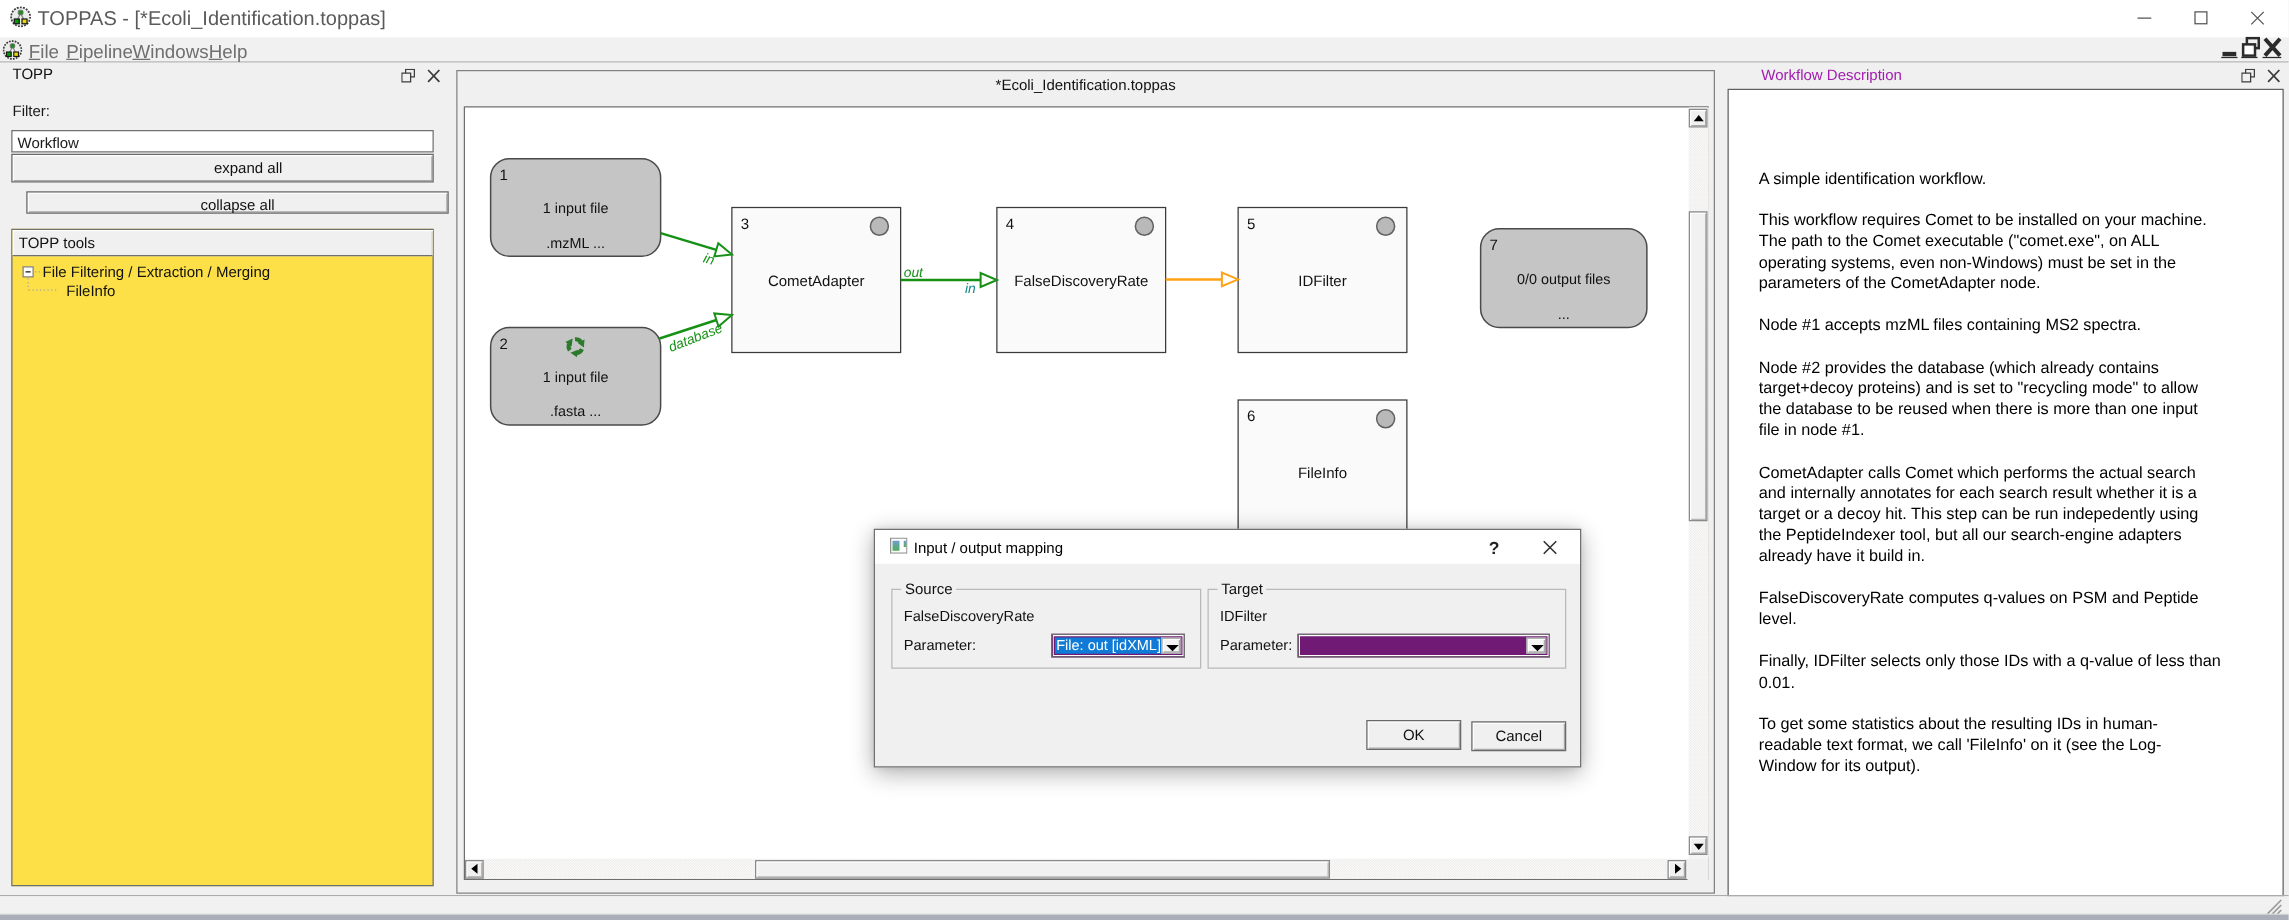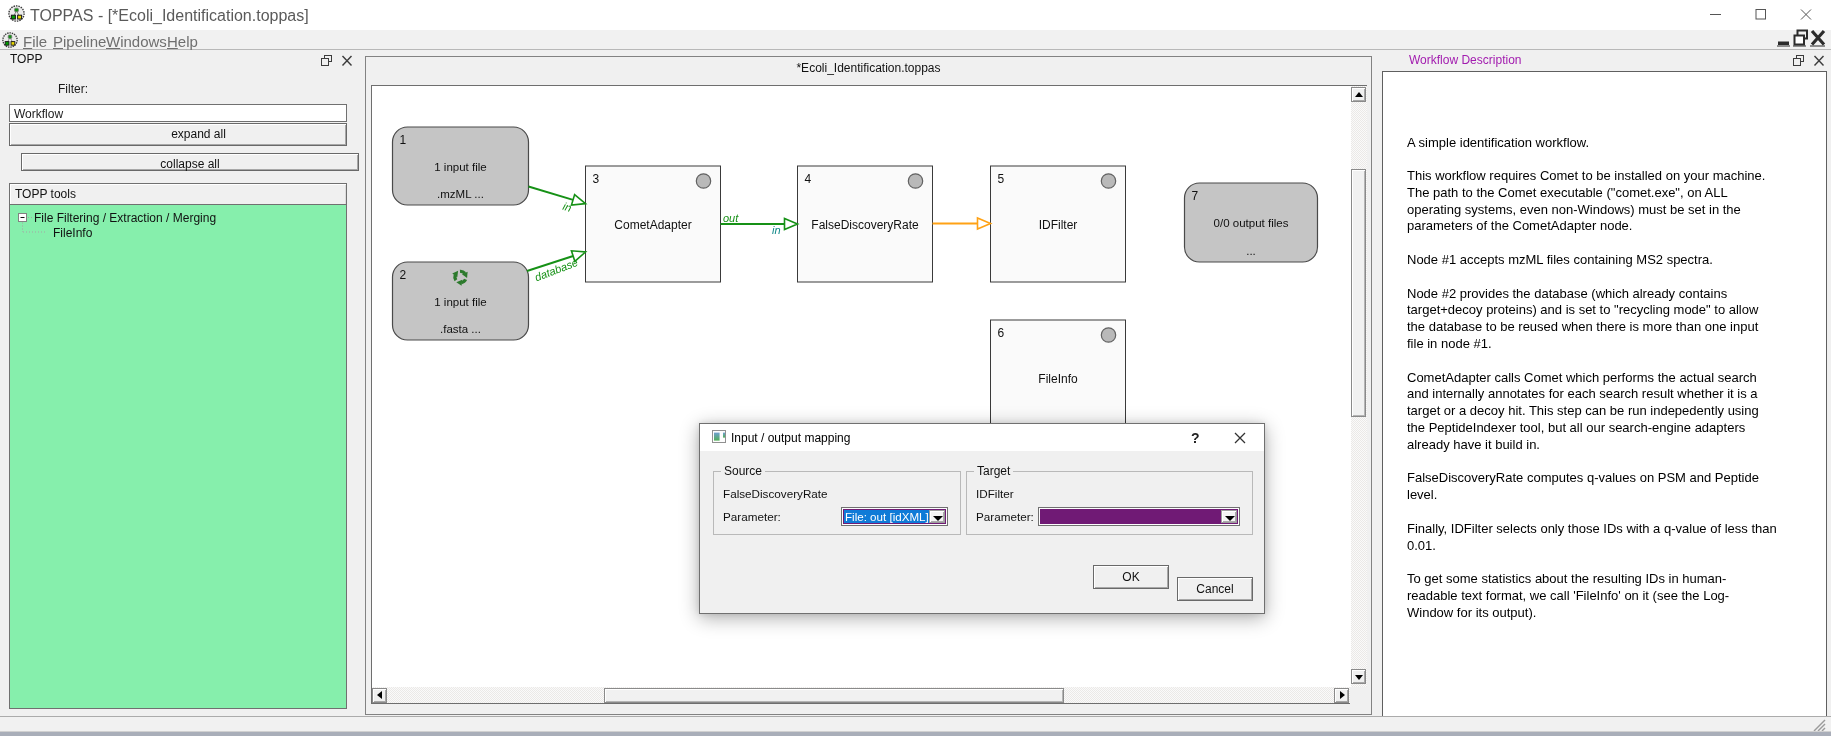--- a/index.html
+++ b/index.html
@@ -15,27 +15,27 @@
   .menuitem { position:absolute; top:33px; color:#6f6f6f; font-size:15px; }
   .menuitem span { text-decoration:underline; }
 
   
   .btn3d { background:#f0f0f0; border:1px solid #696969;
            box-shadow: inset 1px 1px 0 #ffffff, inset -1px -1px 0 #a8a8a8;
            text-align:center; color:#111; }
 
   
   #topp-title { left:10px; top:52px; font-size:12px; color:#111; }
-  #filter-label { left:10px; top:82px;margin-left:48px; }
+  #filter-label { left:10px; top:82px; }
   #filter-input { left:9px; top:104px; width:338px; height:18px; background:#fff; border:1px solid #707070; }
   #filter-input span { position:absolute; left:4px; top:2px; }
   #btn-expand { left:9px; top:123px; width:338px; height:23px;padding-left:41px; }
   #btn-expand span, #btn-collapse span { position:relative; top:3px; }
   #btn-collapse { left:9px; top:153px; width:338px; height:18px;margin-left:12px; }
-  #tree-box { left:9px; top:183px; width:338px; height:526px; background:#86efac; border:1px solid #707070; }
+  #tree-box { left:9px; top:183px; width:338px; height:526px; background:#fde047; border:1px solid #707070; }
   #tree-header { position:absolute; left:0; top:0; width:336px; height:21px; background:#f0f0f0; border-bottom:1px solid #707070;
                  box-shadow: inset 1px 1px 0 #ffffff, inset -1px 0 0 #dcdcdc; }
   #tree-header span { position:absolute; left:5px; top:3px; color:#111; }
 
   
   #mdi { left:365px; top:56px; width:1007px; height:659px; background:#f0f0f0; border:1px solid #828282; }
   #mdi-title { left:365px; top:56px; width:1007px; height:23px; text-align:center; }
   #mdi-title span { position:relative; top:5px; font-size:12px; color:#111; }
   #canvas { left:371px; top:85px; width:996px; height:619px; background:#ffffff; border:1px solid #6e6e6e; }
 
@@ -300,17 +300,17 @@
       <div class="grouplabel">Target</div>
       <div class="dlglabel" style="left:9px; top:15px;">IDFilter</div>
       <div class="dlglabel" style="left:9px; top:38.5px;">Parameter:</div>
     </div>
     <div class="combo" style="left:338px; top:83px; width:202px; height:19px;">
       <div class="combo-btn">
           <div class="combo-arr"></div>
         </div>
     </div>
 
-    <div class="btn3d" style="position:absolute; left:393px; top:141px; width:76px; height:24px;"><span style="position:relative; top:4px;">OK</span></div>
+    <div class="btn3d" style="position:absolute; left:393px; top:152px; width:76px; height:24px;"><span style="position:relative; top:4px;">OK</span></div>
     <div class="btn3d" style="position:absolute; left:477px; top:153px; width:76px; height:24px;"><span style="position:relative; top:4px;">Cancel</span></div>
   </div>
 
 </div>
 
 </body></html>

